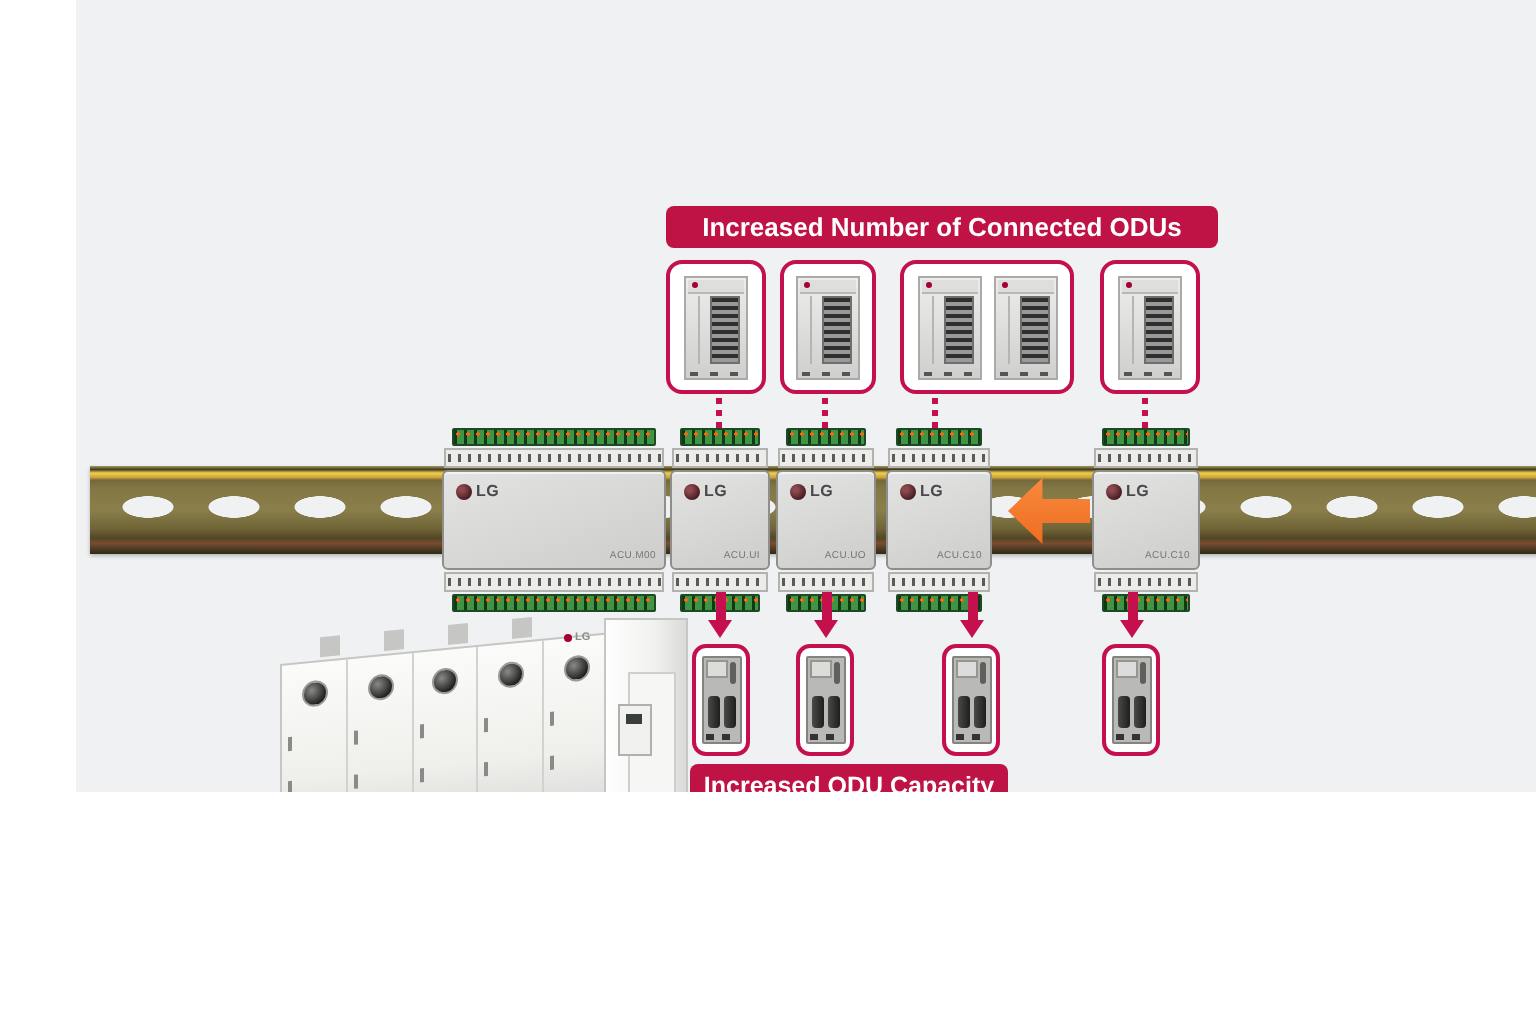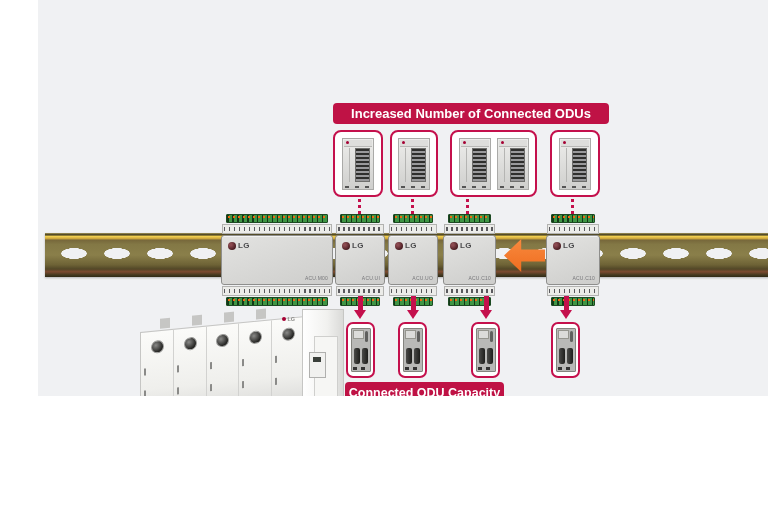--- a/index.html
+++ b/index.html
@@ -304,21 +304,21 @@
     <div class="kit">
       <span class="ktop"></span>
       <span class="kpipe"></span>
       <span class="kcyl-l"></span>
       <span class="kcyl-r"></span>
       <span class="kfeet"></span>
     </div>
   </div>
 
   <div class="banner banner-bottom">
-    <span>Connected ODU Capacity</span>
+    <span>Increased ODU Capacity</span>
   </div>
 
   <div class="ahu">
     <div class="ahu-shadow"></div>
     <div class="ahu-roof"></div>
     <div class="ahu-front">
       <div class="panel">
         <span class="porthole"></span>
         <span class="latch"></span>
         <span class="latch2"></span>

